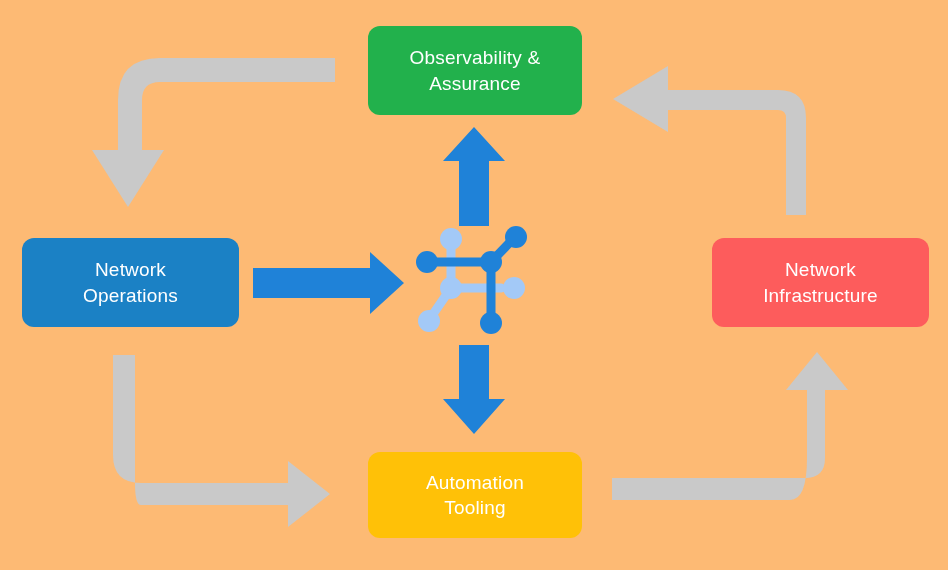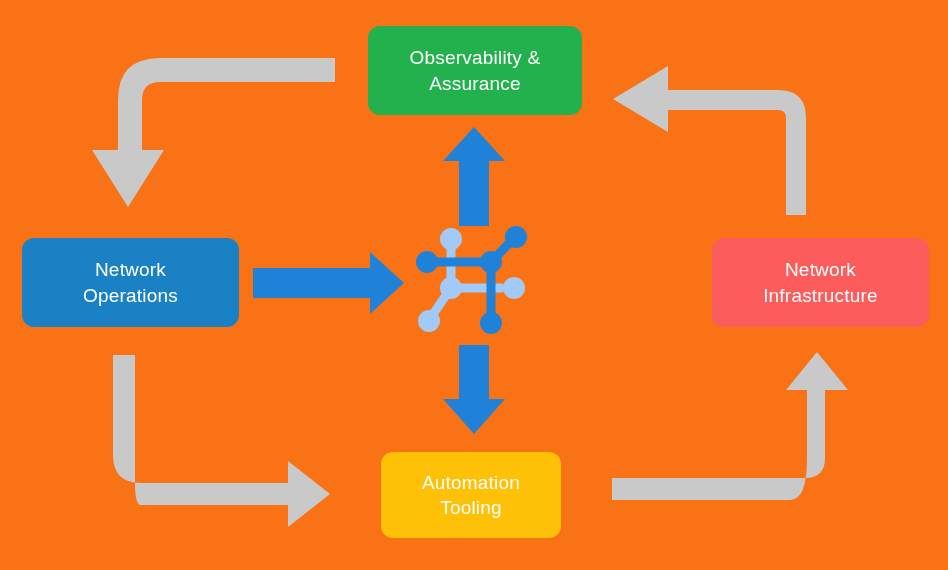--- a/index.html
+++ b/index.html
@@ -20,33 +20,33 @@
     font-weight:400;
     line-height:1.32;
     letter-spacing:.2px;
     box-sizing:border-box;
     padding:4px 10px;
     white-space:pre-line;
   }
   #box-observability{ left:368px; top:26px;  width:214px; height:89px; }
   #box-operations  { left:22px;  top:238px; width:217px; height:89px; }
   #box-infrastructure{ left:712px;top:238px; width:217px; height:89px; }
-  #box-automation  { left:368px; top:452px; width:180px; height:86px;margin-left:13px; }
+  #box-automation  { left:368px; top:452px; width:214px; height:86px; }
 
   #center-icon{
     position:absolute;
     left:415px; top:220px;
     width:120px; height:120px;
   }
   #center-icon svg{display:block;width:120px;height:120px;}
 </style>
 </head>
 <body>
 
-<div id="stage" style="background: #f97316;">
+<div id="stage" style="background: #fdba74;">
 
   <svg class="layer" viewBox="0 0 948 570">
 
     <path fill="#c9c9c9" d="M 335,58 L 160,58 Q 118,58 118,100 L 118,150 L 92,150 L 128,207 L 164,150 L 142,150 L 142,100 Q 142,82 160,82 L 335,82 Z"></path>
 
     <path fill="#c9c9c9" d="M 806,215 L 806,118 Q 806,90 778,90 L 668,90 L 668,66 L 613,99 L 668,132 L 668,110 L 778,110 Q 786,110 786,118 L 786,215 Z"></path>
 
     <path fill="#c9c9c9" d="M 113,355 L 113,455 Q 113,483 141,483 L 288,483 L 288,461 L 330,494 L 288,527 L 288,505 L 141,505 Q 135,505 135,483 L 135,355 Z"></path>
 
     <path fill="#c9c9c9" d="M 612,478 L 805,478 Q 825,478 825,458 L 825,390 L 848,390 L 817,352 L 786,390 L 807,390 L 807,458 Q 807,500 790,500 L 612,500 Z"></path>

